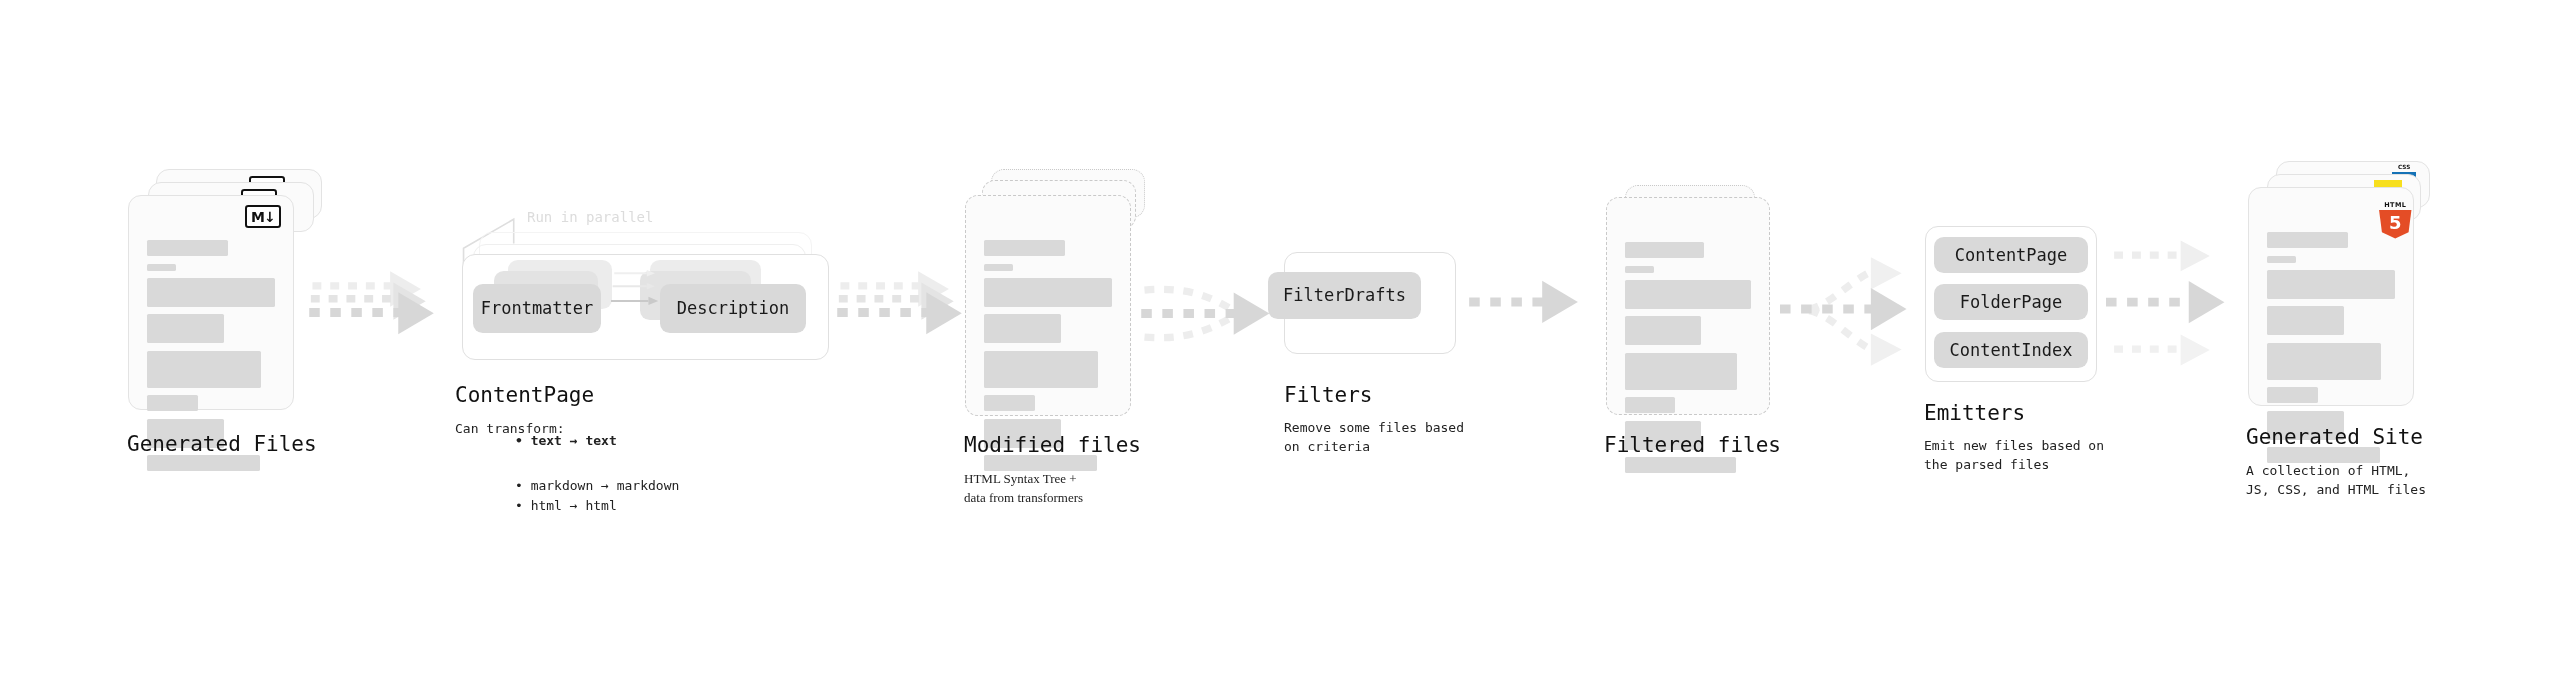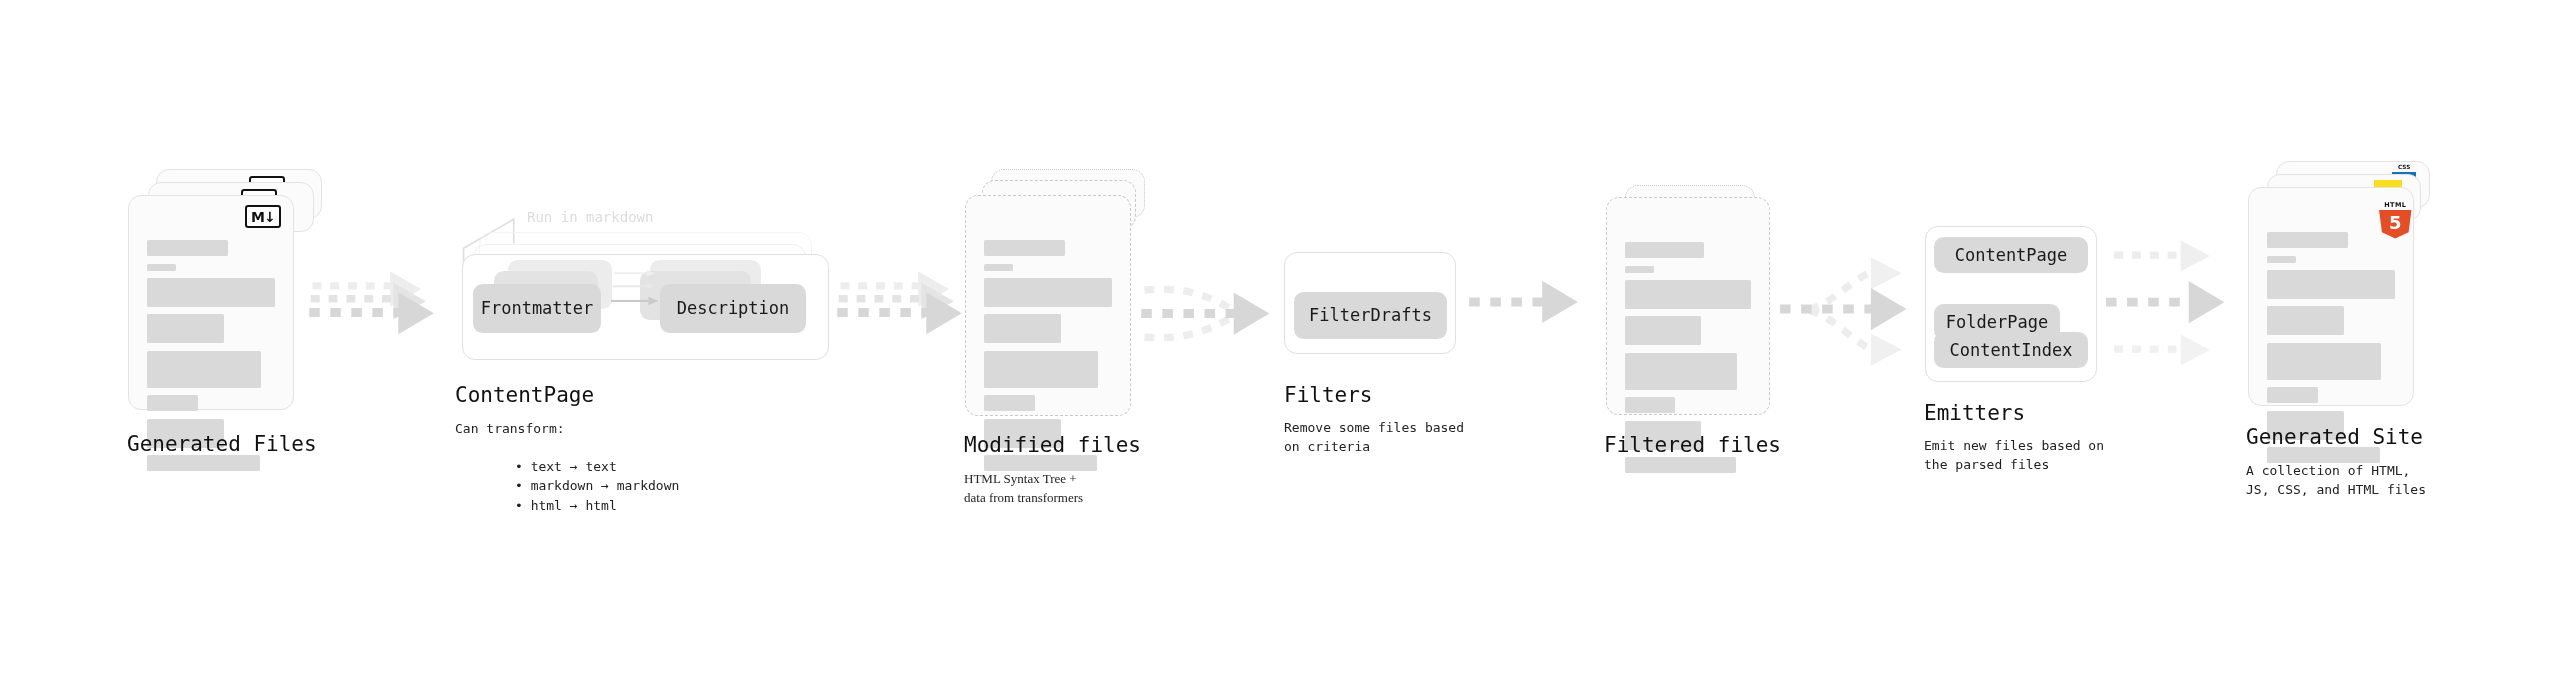--- a/index.html
+++ b/index.html
@@ -115,21 +115,21 @@
       <line x1="0" y1="55" x2="118" y2="55"></line>
     </g>
     <polygon points="110,30 154,56 110,82" fill="#d7d7d7"></polygon>
   </svg>
 
   <div class="node">
 
     <svg class="node" style="left:455px;top:203px;" width="98" height="89" viewBox="0 0 120 110">
       <path d="M 10 98 L 10 56 L 72 20 L 72 50" stroke="#dedede" stroke-width="2" fill="none"></path>
     </svg>
-    <div class="runlbl" style="left:527px;top:210px;">Run in markdown</div>
+    <div class="runlbl" style="left:527px;top:210px;">Run in parallel</div>
 
     <div class="gbox ghost2" style="left:479px;top:232px;width:333px;height:106px;"></div>
     <div class="gbox ghost" style="left:473px;top:244px;width:333px;height:106px;"></div>
     <div class="gbox" style="left:462px;top:254px;width:367px;height:106px;"></div>
 
     <div class="chip g1" style="left:508px;top:260px;width:104px;height:49px;"></div>
     <div class="chip g2" style="left:494px;top:271px;width:104px;height:49px;"></div>
     <div class="chip g1" style="left:650px;top:260px;width:111px;height:49px;"></div>
     <div class="chip g2" style="left:640px;top:271px;width:111px;height:49px;"></div>
 
@@ -146,21 +146,21 @@
         <line x1="0" y1="38" x2="46" y2="38"></line>
           <polygon points="46,33 58,38 46,43" fill="#c9c9c9" stroke="none"></polygon>
       </g>
     </svg>
 
     <div class="chip" style="left:473px;top:284px;width:128px;height:49px;">Frontmatter</div>
     <div class="chip" style="left:660px;top:284px;width:146px;height:49px;">Description</div>
 
     <div class="title" style="left:455px;top:382px;">ContentPage</div>
     <div class="sub" style="left:455px;top:420px;">Can transform:</div>
-    <div class="sub" style="left:468px;top:439px;">
+    <div class="sub" style="left:468px;top:413px;font-weight:bold;">
       <span>•&nbsp;</span><span>text → text</span>
     </div>
     <div class="sub" style="left:468px;top:458px;">
       <span>•&nbsp;</span><span>markdown → markdown</span>
     </div>
     <div class="sub" style="left:468px;top:478px;">
       <span>•&nbsp;</span><span>html → html</span>
     </div>
   </div>
 
@@ -205,21 +205,21 @@
       <path d="M 8 86 C 58 90 88 78 122 58"></path>
     </g>
     <g fill="none" stroke="#d7d7d7" stroke-width="11" stroke-dasharray="13 13">
       <line x1="4" y1="57" x2="124" y2="57"></line>
     </g>
     <polygon points="118,31 162,57 118,83" fill="#d7d7d7"></polygon>
   </svg>
 
   <div class="node">
     <div class="gbox" style="left:1284px;top:252px;width:172px;height:102px;"></div>
-    <div class="chip" style="left:1294px;top:272px;width:153px;height:47px;margin-top:20px;">FilterDrafts</div>
+    <div class="chip" style="left:1268px;top:272px;width:153px;height:47px;">FilterDrafts</div>
     <div class="title" style="left:1284px;top:382px;">Filters</div>
     <div class="sub" style="left:1284px;top:419px;">Remove some files based
 on criteria</div>
   </div>
 
   <svg class="node" style="left:1469px;top:276px;" width="122" height="73" viewBox="0 0 150 90">
     <g stroke="#d7d7d7" stroke-width="11" stroke-dasharray="13 13" fill="none">
       <line x1="0" y1="32" x2="96" y2="32"></line>
     </g>
     <polygon points="90,6 134,32 90,58" fill="#d7d7d7"></polygon>
@@ -251,21 +251,21 @@
     <polygon points="112,120 150,140 112,160" fill="#f0f0f0"></polygon>
     <g fill="none" stroke="#d7d7d7" stroke-width="11" stroke-dasharray="13 13">
       <line x1="0" y1="90" x2="118" y2="90"></line>
     </g>
     <polygon points="112,64 156,90 112,116" fill="#d7d7d7"></polygon>
   </svg>
 
   <div class="node">
     <div class="gbox" style="left:1925px;top:226px;width:172px;height:156px;"></div>
     <div class="chip" style="left:1934px;top:237px;width:154px;height:36px;">ContentPage</div>
-    <div class="chip" style="left:1934px;top:284px;width:126px;height:36px;margin-top:20px;">FolderPage</div>
+    <div class="chip" style="left:1934px;top:284px;width:154px;height:36px;">FolderPage</div>
     <div class="chip" style="left:1934px;top:332px;width:154px;height:36px;">ContentIndex</div>
     <div class="title" style="left:1924px;top:400px;">Emitters</div>
     <div class="sub" style="left:1924px;top:437px;">Emit new files based on
 the parsed files</div>
   </div>
 
   <svg class="node" style="left:2106px;top:234px;" width="146" height="146" viewBox="0 0 180 180">
     <g stroke="#ededed" stroke-width="9" stroke-dasharray="11 11" fill="none">
       <line x1="10" y1="26" x2="96" y2="26"></line>
     </g>

